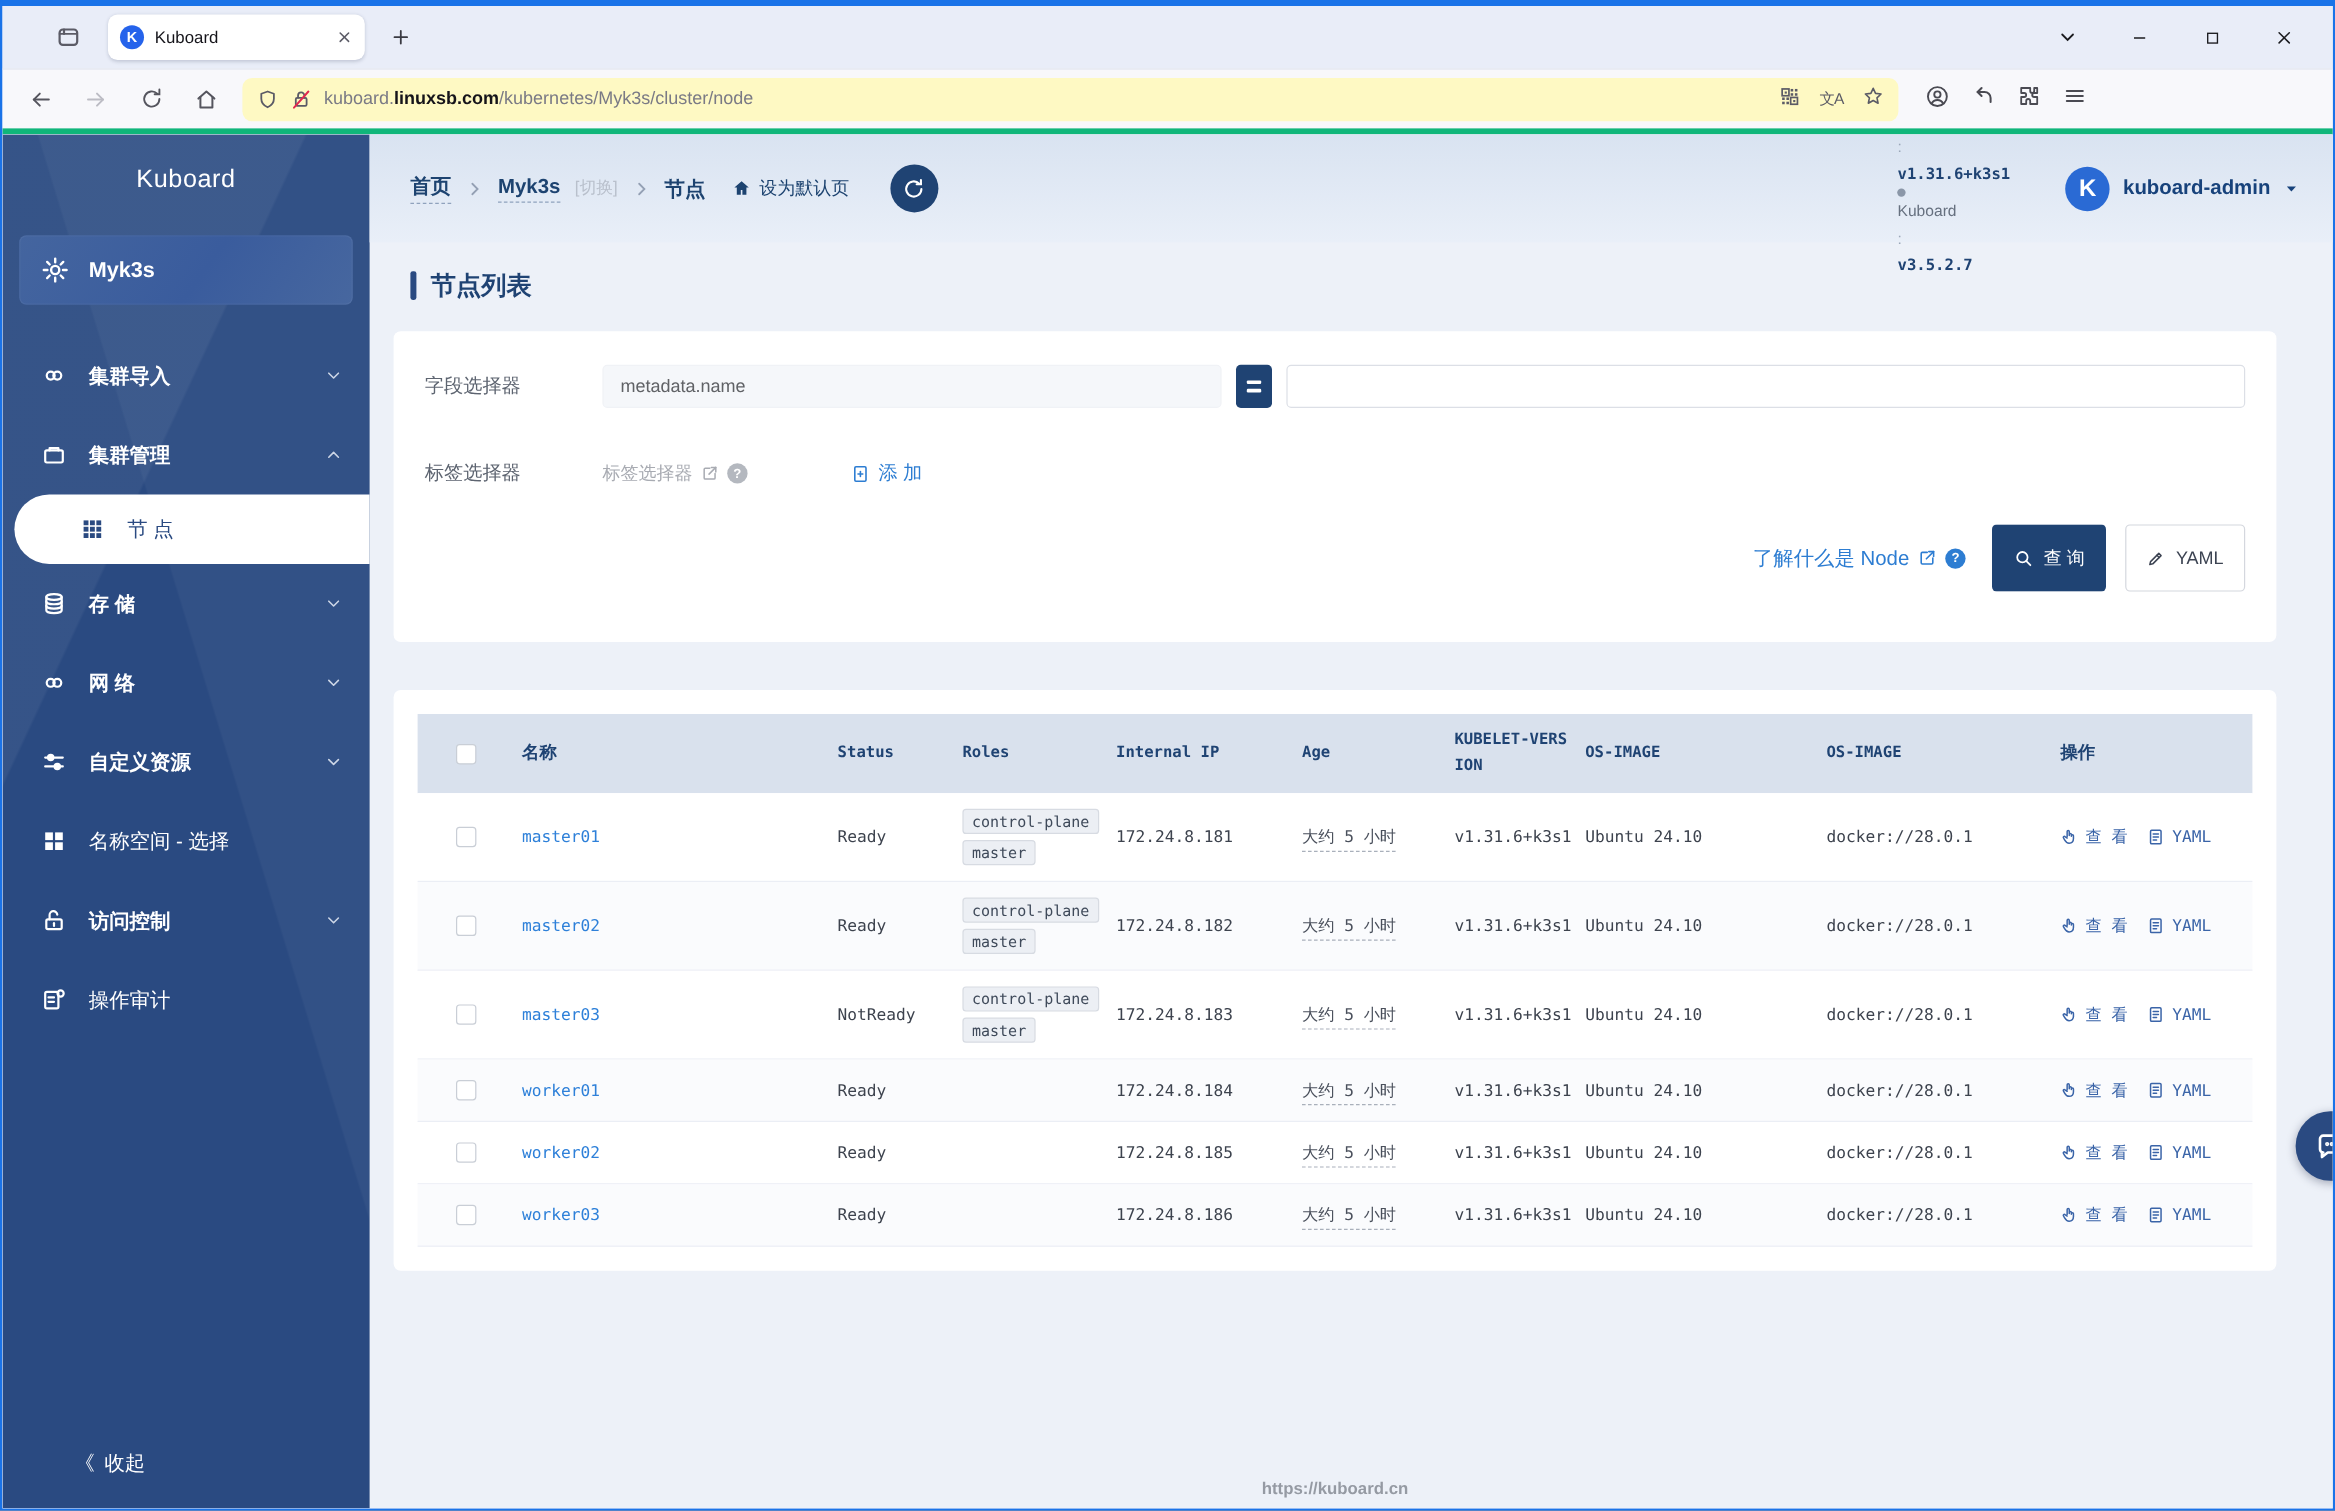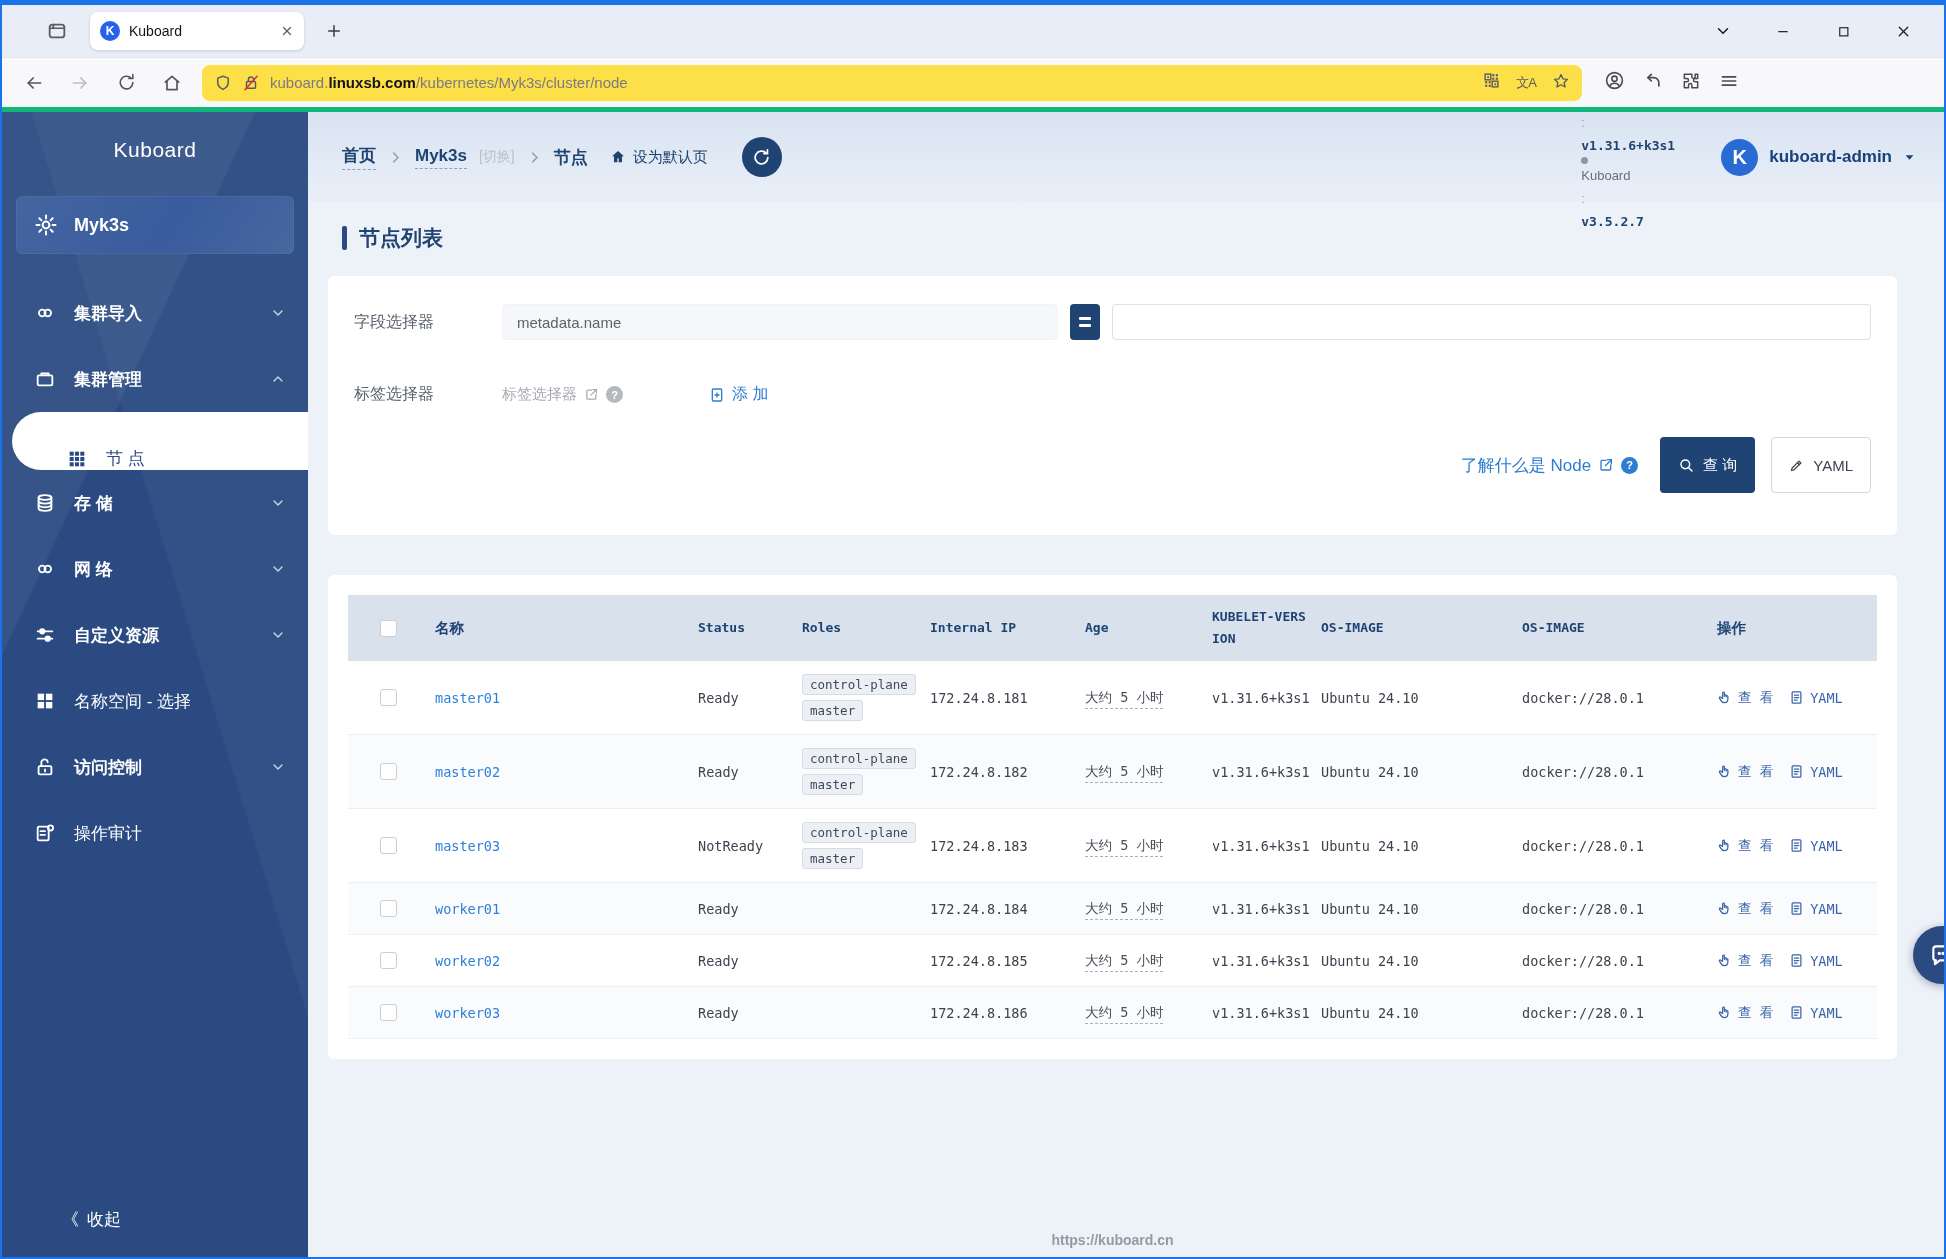--- a/index.html
+++ b/index.html
@@ -23,21 +23,21 @@
     width:32px; height:32px; border-radius:6px; }
   .tabbar-spacer { flex:1; }
   .winctl { display:flex; align-items:center; gap:30px; margin-right:26px; color:#1b1b1f; }
   .winctl .wbtn { display:flex; align-items:center; justify-content:center; width:30px; height:30px; }
 
   .toolbar { height:50px; background:#f8f8fb; border-top:1px solid #e2e4ee;
     display:flex; align-items:center; flex:0 0 auto; }
   .navbtns { display:flex; align-items:center; gap:14px; margin-left:16px; color:#55555e; }
   .navbtns .nbtn { width:32px; height:32px; display:flex; align-items:center; justify-content:center; border-radius:6px; }
   .nbtn.disabled { color:#bcbcc4; }
-  .urlbar { margin-left:14px; width:1380px; height:36px; background:#fde047; border-radius:8px;
+  .urlbar { margin-left:14px; width:1380px; height:36px; background:#fef9c3; border-radius:8px;
     display:flex; align-items:center; padding:0 12px; }
   .urlbar .uicon { display:flex; align-items:center; color:#5b5b66; margin-right:10px; }
   .urltext { flex:1; font-size:15px; color:#7a7a85; white-space:nowrap; overflow:hidden; }
   .urltext .domain { color:#15141a; font-weight:bold; }
   .urlbar-right { display:flex; align-items:center; gap:16px; color:#5b5b66; }
   .zh-icon { font-size:13px; color:#5b5b66; letter-spacing:-1px; }
   .chromebtns { display:flex; align-items:center; gap:18px; margin-left:22px; color:#4a4a52; }
 
   
   .greenbar { height:5px; background:#10b67a; flex:0 0 auto; }
@@ -53,21 +53,21 @@
   .cluster-item { margin:10px 14px 26px; height:58px; border-radius:6px; display:flex; align-items:center;
     padding:0 18px; background:linear-gradient(125deg,#44659f 0%,#3a5c9d 55%,#47679f 100%);
     box-shadow:inset 0 0 0 1px rgba(255,255,255,.05); }
   .cluster-item .s-label { font-size:18px; font-weight:bold; margin-left:16px; }
   .side-menu { flex:1; }
   .side-item { height:66px; display:flex; align-items:center; padding:0 22px 0 32px; cursor:pointer; }
   .side-item .s-label { margin-left:18px; font-size:17px; color:#fff; }
   .side-item.bold .s-label { font-weight:bold; }
   .side-item .s-chev { margin-left:auto; color:#cdd6e6; display:flex; }
   .side-item.indent { height:60px; padding-left:64px; }
-  .side-item.active { background:#fff; border-radius:30px 0 0 30px; margin-left:10px; padding-left:54px; height:58px;align-items:flex-end; }
+  .side-item.active { background:#fff; border-radius:30px 0 0 30px; margin-left:10px; padding-left:54px; height:58px; }
   .side-item.active .s-label, .side-item.active .s-icon { color:#2a4a81; }
   .s-icon { display:flex; color:#fff; }
   .collapse { padding:0 0 26px 60px; font-size:17px; color:#fff; display:flex; align-items:center; gap:8px; cursor:pointer; }
 
   
   .main { flex:1; display:flex; flex-direction:column; min-width:0; }
   .headband { height:90px; flex:0 0 auto; background:linear-gradient(180deg,#d9e3f1 0%,#e9eff8 100%);
     display:flex; align-items:center; padding:0 28px 0 34px; }
   .crumbs { display:flex; align-items:center; gap:12px; }
   .crumb { font-size:17px; font-weight:bold; color:#1d4370; }
@@ -94,21 +94,21 @@
   .page-title { display:flex; align-items:center; gap:12px; margin:22px 0 0 14px; }
   .pt-bar { width:5px; height:24px; border-radius:2px; background:#2a4a81; }
   .pt-text { font-size:21px; font-weight:bold; color:#1f4373; }
 
   .card { background:#fff; border-radius:6px; }
   .filter-card { margin-top:24px; padding:28px 26px 42px; }
   .f-row { display:flex; align-items:center; }
   .f-label { width:148px; font-size:16px; color:#5d6470; flex:0 0 148px; }
   .f-input { height:36px; border-radius:4px; font-size:15px; padding:0 14px;
     font-family:"Liberation Sans", sans-serif; color:#606266; }
-  .f-input.gray { background:#f5f7fa; border:1px solid #f0f2f6; width:556px; }
+  .f-input.gray { background:#f5f7fa; border:1px solid #f0f2f6; width:516px; }
   .eq-btn { width:30px; height:36px; margin-left:12px; border-radius:4px; background:#1f4373; border:none;
     display:flex; flex-direction:column; align-items:center; justify-content:center; gap:4px; cursor:pointer; }
   .eq-btn i { display:block; width:12px; height:3px; background:#fff; border-radius:1px; }
   .f-input.white { flex:1; margin-left:12px; background:#fff; border:1px solid #dcdfe6; }
   .f-row2 { margin-top:44px; }
   .gray-link { display:flex; align-items:center; gap:7px; color:#a8abb2; font-size:15px; cursor:pointer; }
   .qmark { width:17px; height:17px; border-radius:50%; background:#b4b8bf; color:#fff; font-size:11px;
     font-weight:bold; display:flex; align-items:center; justify-content:center; }
   .qmark.blue { background:#2d7dd2; }
   .add-link { display:flex; align-items:center; gap:7px; color:#2d7dd2; font-size:16px; margin-left:86px; cursor:pointer; }

